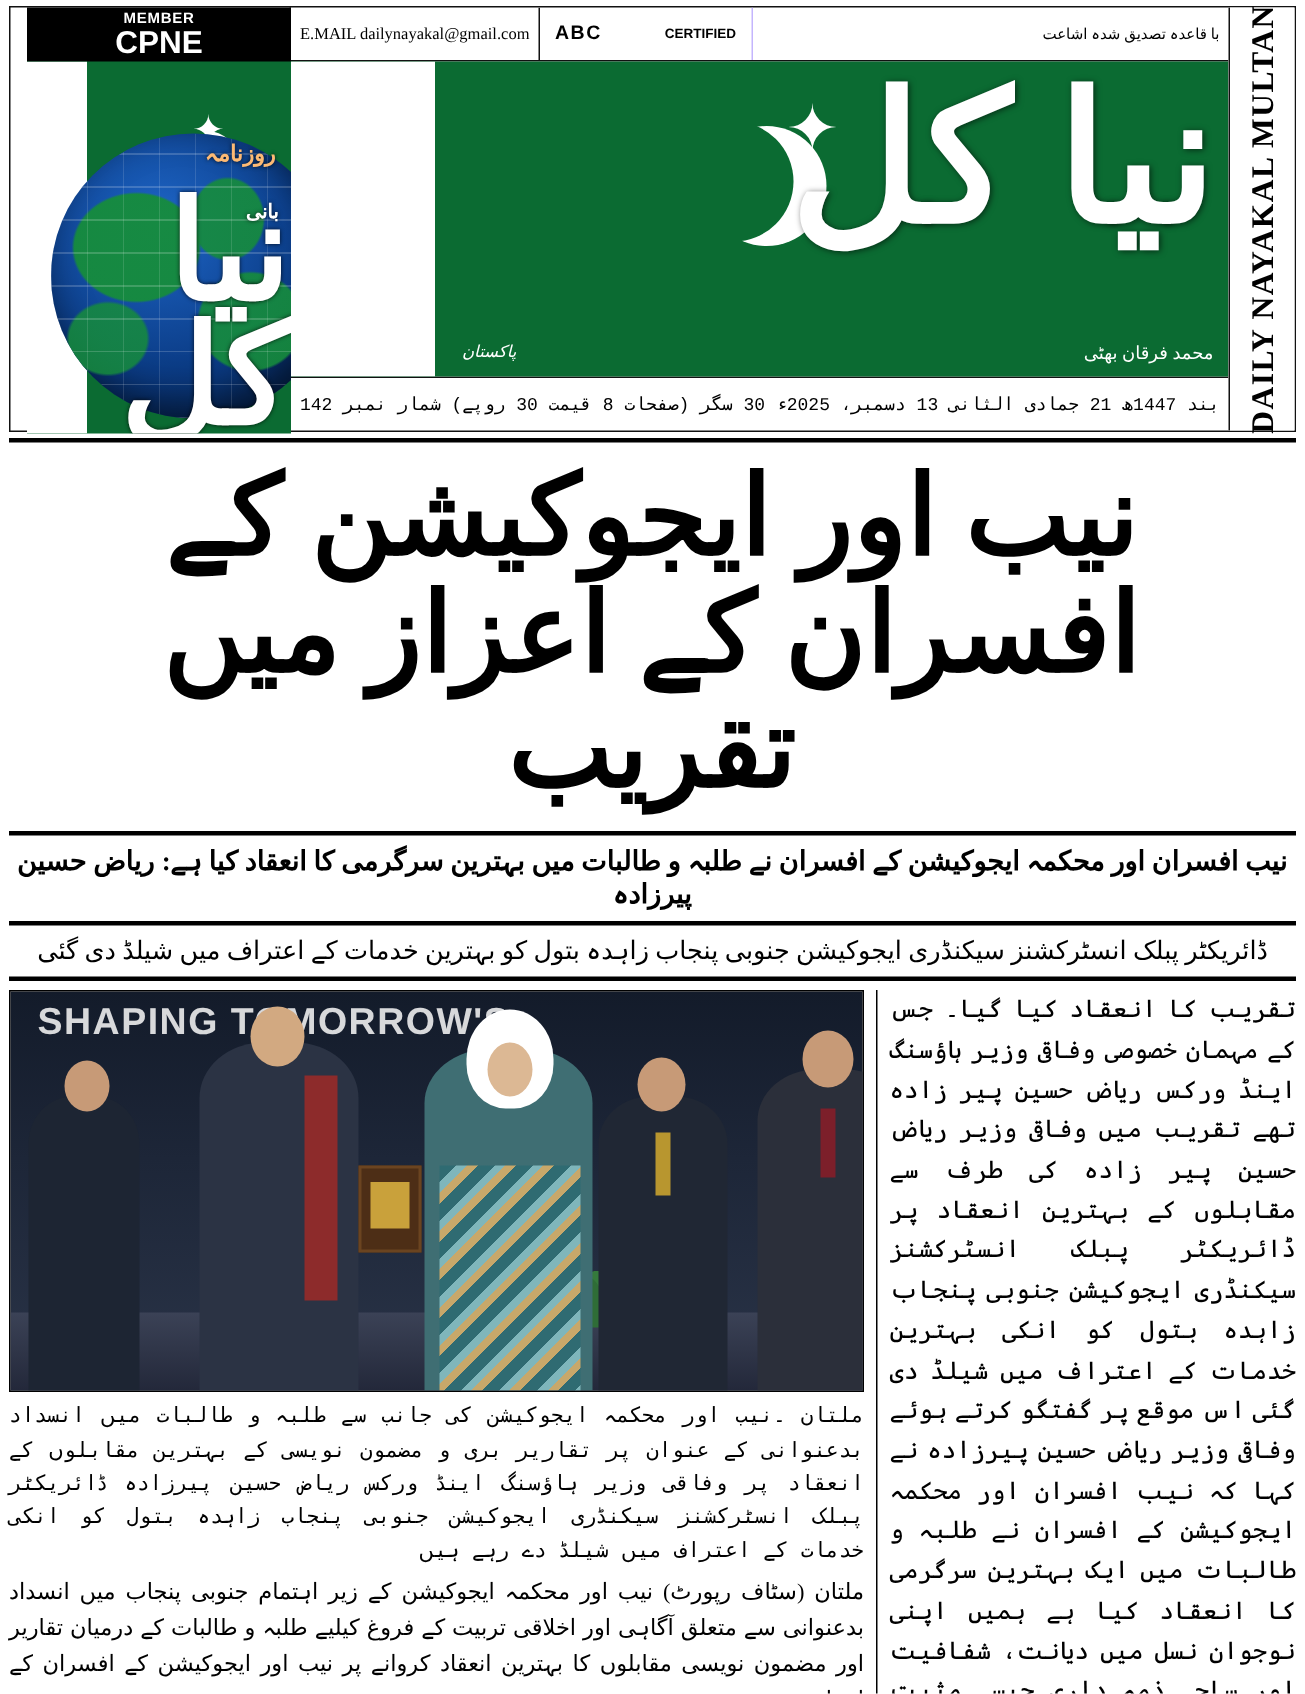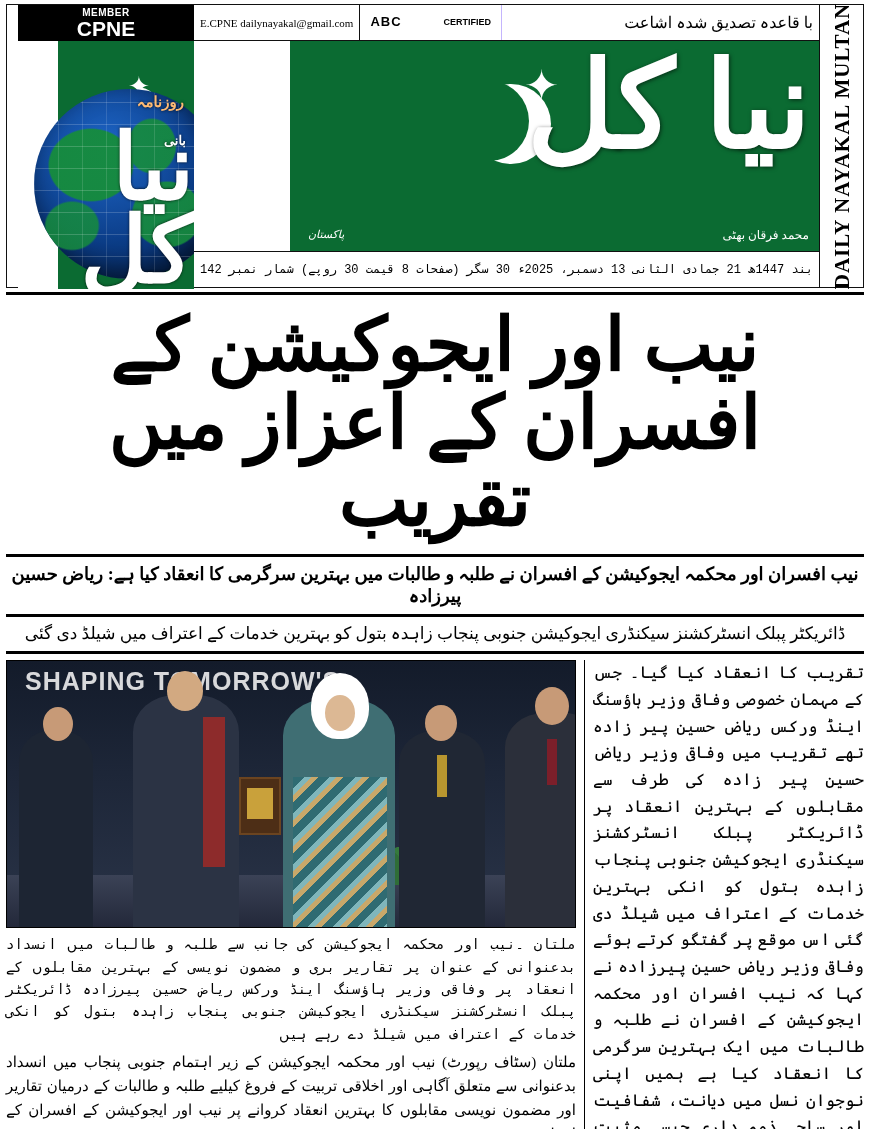--- a/index.html
+++ b/index.html
@@ -163,21 +163,21 @@
     align-items: center; justify-content: center;
     border-right: 1px solid #c4b5fd;
     font-size: 9px; font-weight: bold;
     line-height: 1.1;
     gap: 42px;
   }
   .abc-box .abc { font-size: 13px; letter-spacing: 1px; }
   .mast-urdu-right {
     flex: 1;
     text-align: right;
-    font-size: 16px;
+    font-size: 10px;
     padding-right: 6px;
     direction: rtl;
     font-family: "Liberation Serif", serif;
   }
   .mast-flagzone {
     position: relative;
     height: 210px;
     background: #0b6b32;
     overflow: hidden;
   }
@@ -403,21 +403,21 @@
           <div class="globe-lines"></div>
         </div>
         <div class="urdu-title ut-big">نیا کل</div>
         <div class="urdu-title ut-small1">روزنامہ</div>
         <div class="urdu-title ut-small2">بانی</div>
       </div>
     </div>
 
     <div class="mast-center">
       <div class="mast-top-strip">
-        <div class="email-box">E.CPNE dailynayakal@gmail.com</div>
+        <div class="email-box">E.MAIL dailynayakal@gmail.com</div>
         <div class="abc-box">
           <div class="abc">ABC</div>
           <div>CERTIFIED</div>
         </div>
         <div class="mast-urdu-right">با قاعدہ تصدیق شدہ اشاعت</div>
       </div>
 
       <div class="mast-flagzone">
         <div class="white-band"></div>
         <div class="moon"></div>

